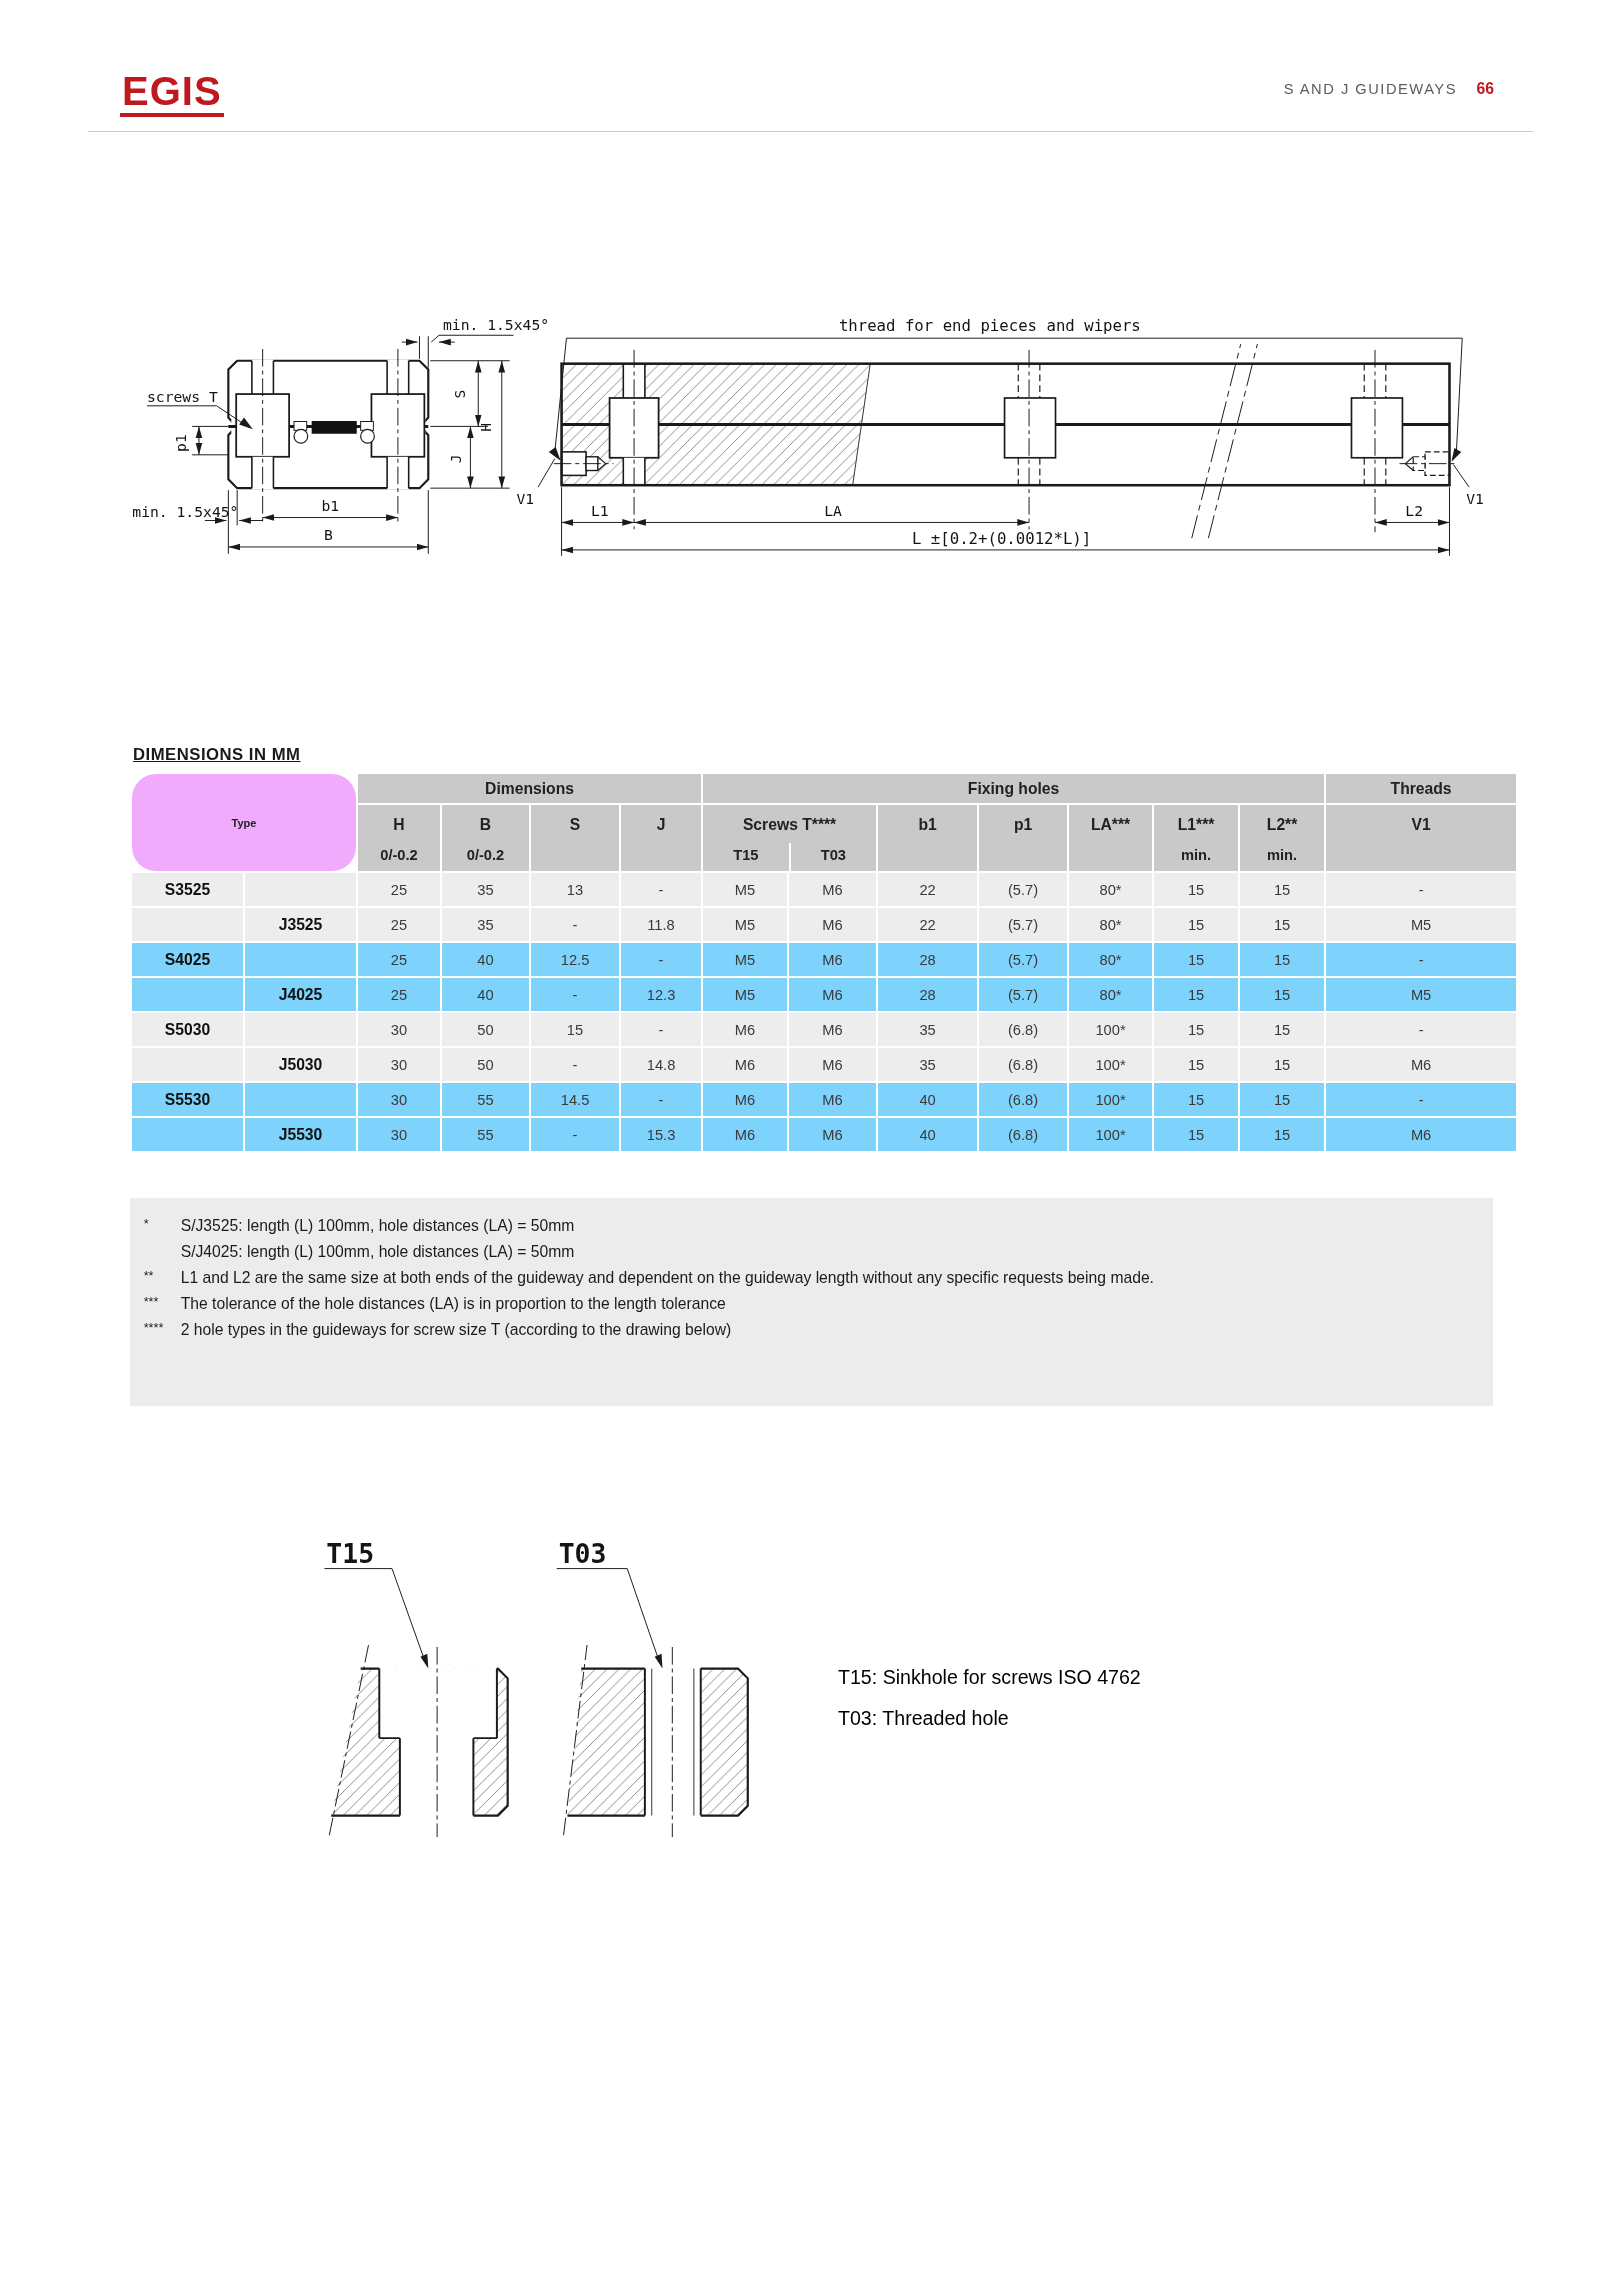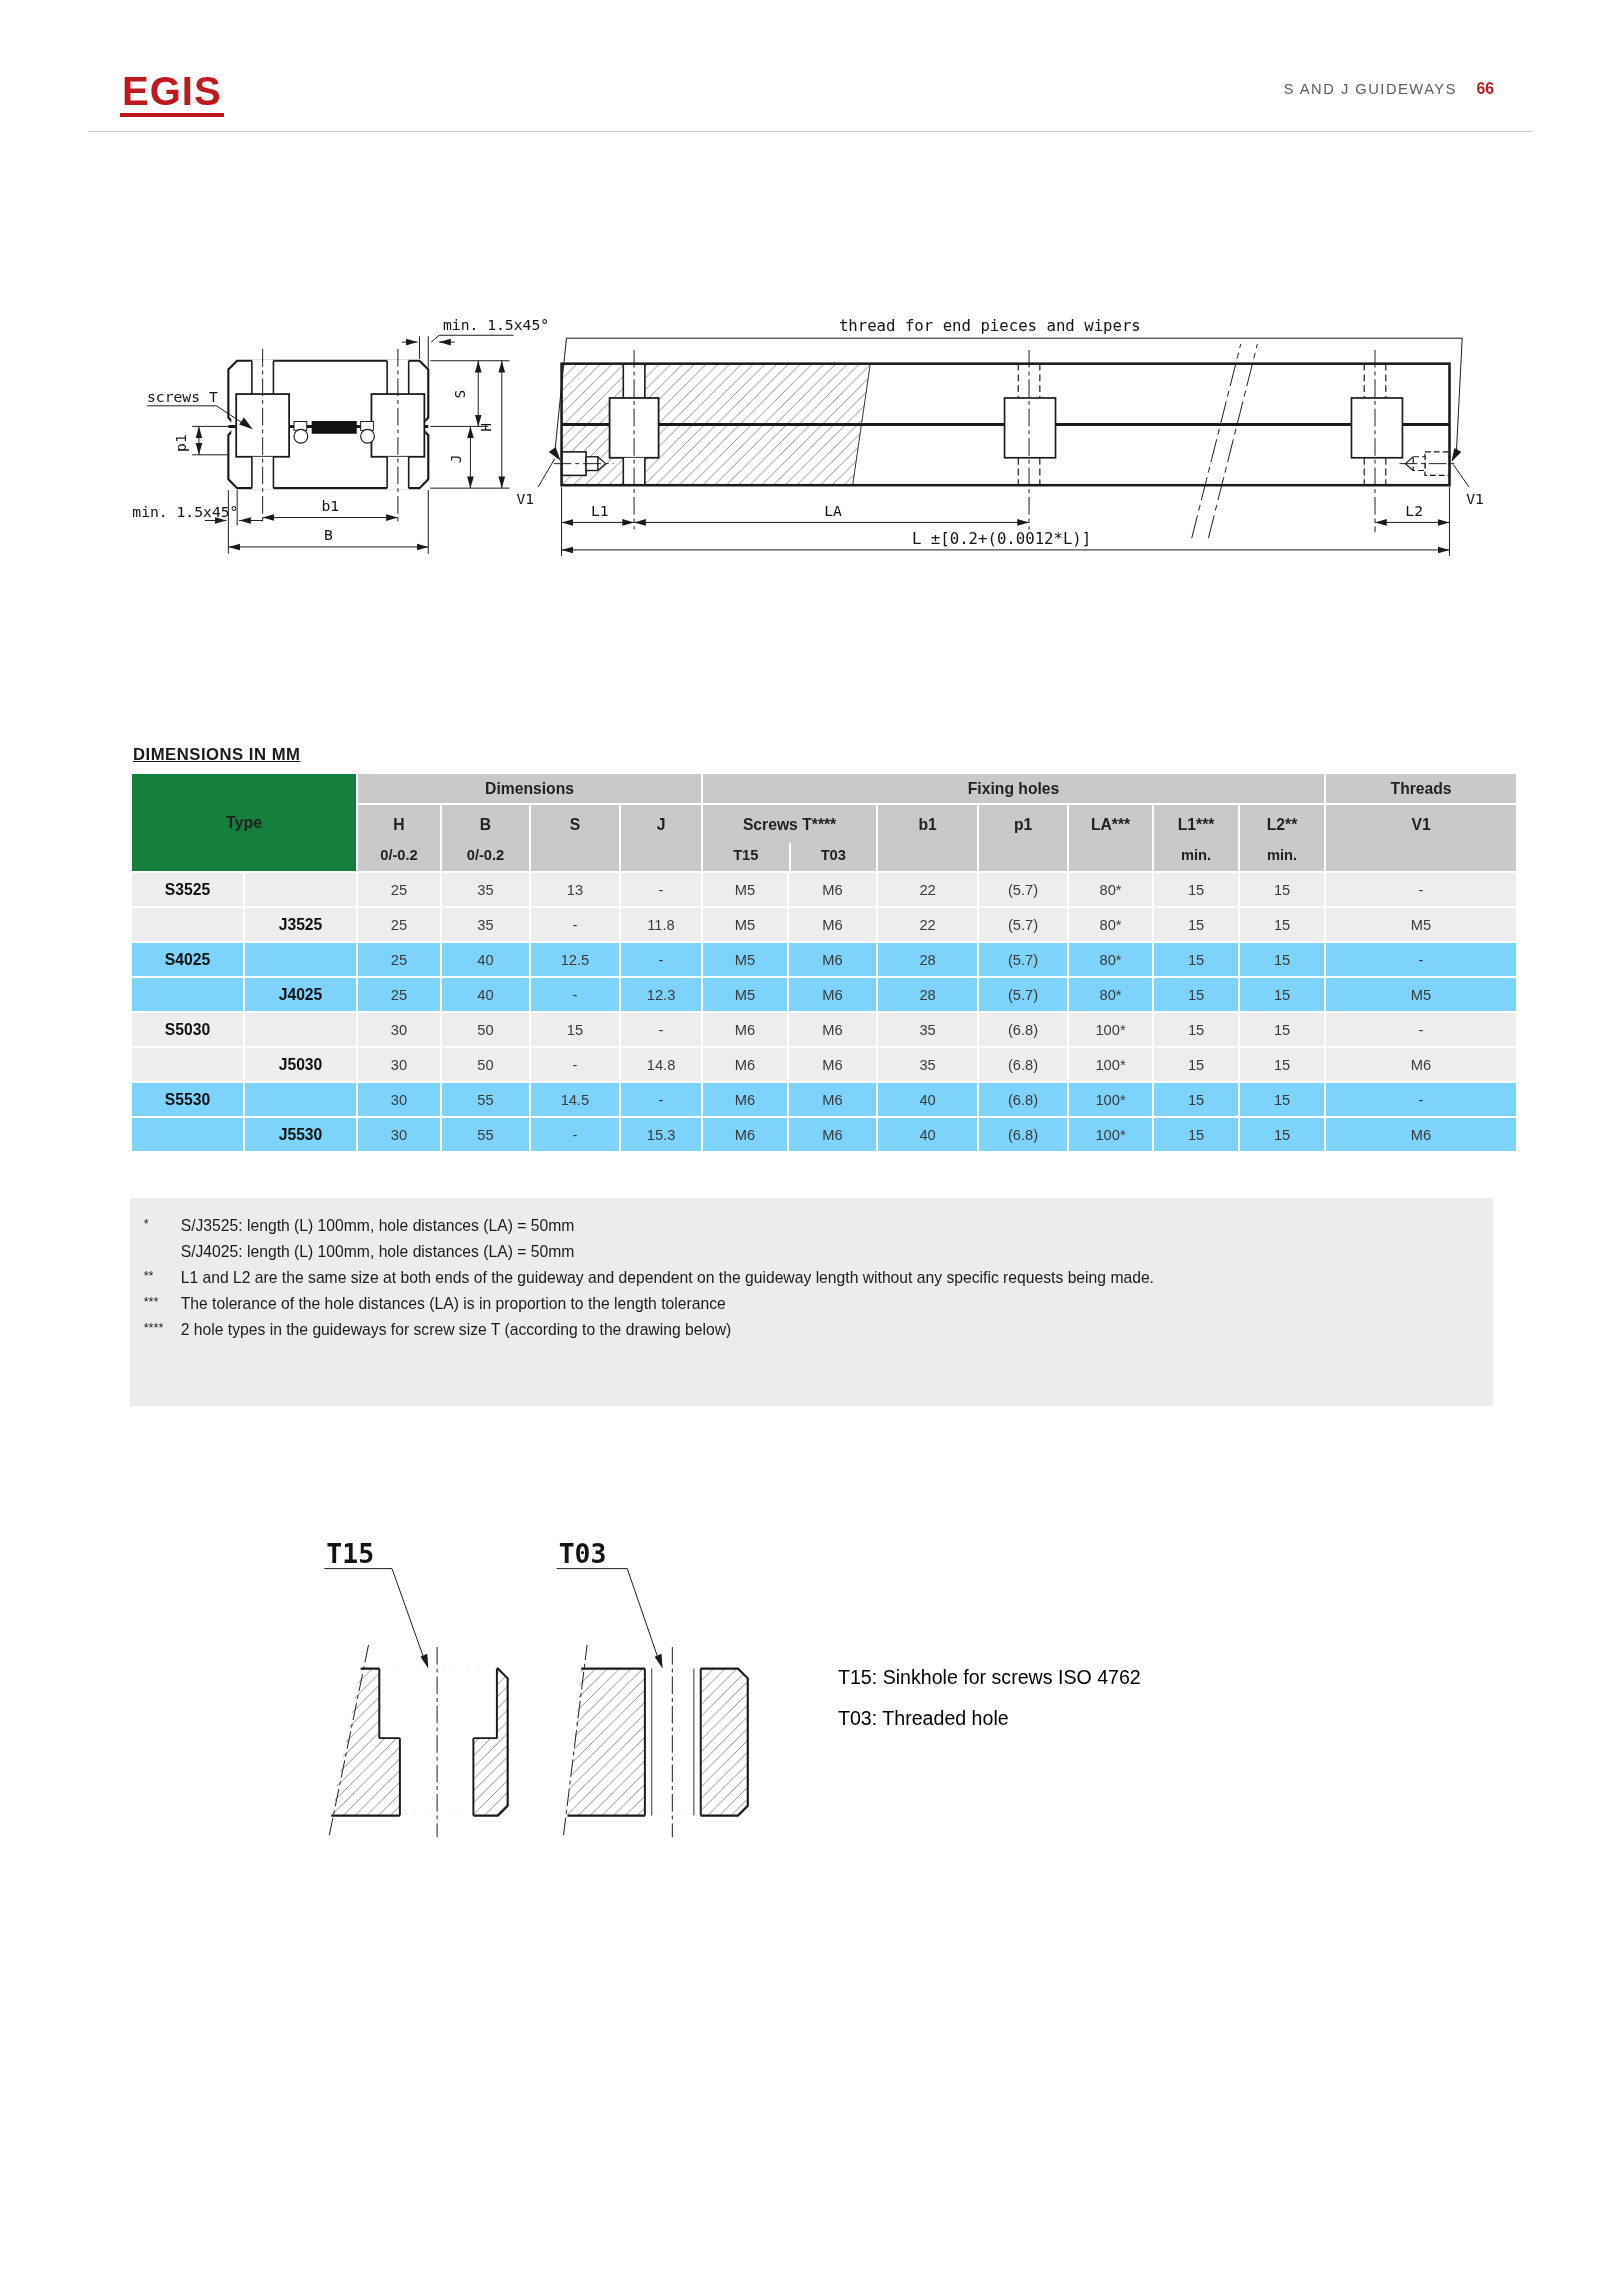--- a/index.html
+++ b/index.html
@@ -37,21 +37,21 @@
   .big  { font-size:27px; font-weight:bold; }
 
   
   .table-title { position:absolute; left:133px; top:745px; font-size:16.7px; font-weight:bold; color:#1a1a1a; letter-spacing:0.5px;text-decoration:underline; }
   #dim-table {
     position:absolute; left:130px; top:772px; width:1363px;
     border-collapse:separate; border-spacing:2.9px; table-layout:fixed;
   }
   #dim-table th, #dim-table td { padding:0; text-align:center; vertical-align:middle; }
   #dim-table th.g { background:#c9c9c9; font-size:15.7px; font-weight:bold; color:#222; height:29px; }
-  #dim-table th.type-cell { background:#15803d; font-size:16px; font-weight:bold; color:#222; }
+  #dim-table th.type-cell { background:#f0abfc; font-size:11px; font-weight:bold; color:#222;border-radius:24px; }
   #dim-table th.sub { background:#c9c9c9; height:65px; font-size:15.7px; font-weight:bold; color:#222; vertical-align:top; }
   .sub .l1 { margin-top:10.8px; height:18.6px; line-height:18.6px; }
   .sub .l2 { margin-top:12.7px; height:17.6px; line-height:17.6px; font-size:14.7px; }
   .sub .split { display:flex; margin-top:8.8px; height:28px; }
   .sub .split span { flex:1; line-height:25.5px; font-size:14.7px; }
   .sub .split .r { border-left:2.9px solid #ffffff; }
   #dim-table td { height:33px; font-size:14.7px; color:#3a3a3a; }
   #dim-table td.t { font-weight:bold; font-size:15.7px; color:#111; }
   tr.light td { background:#ededed; }
   tr.dark  td { background:#7dd3fc; }

